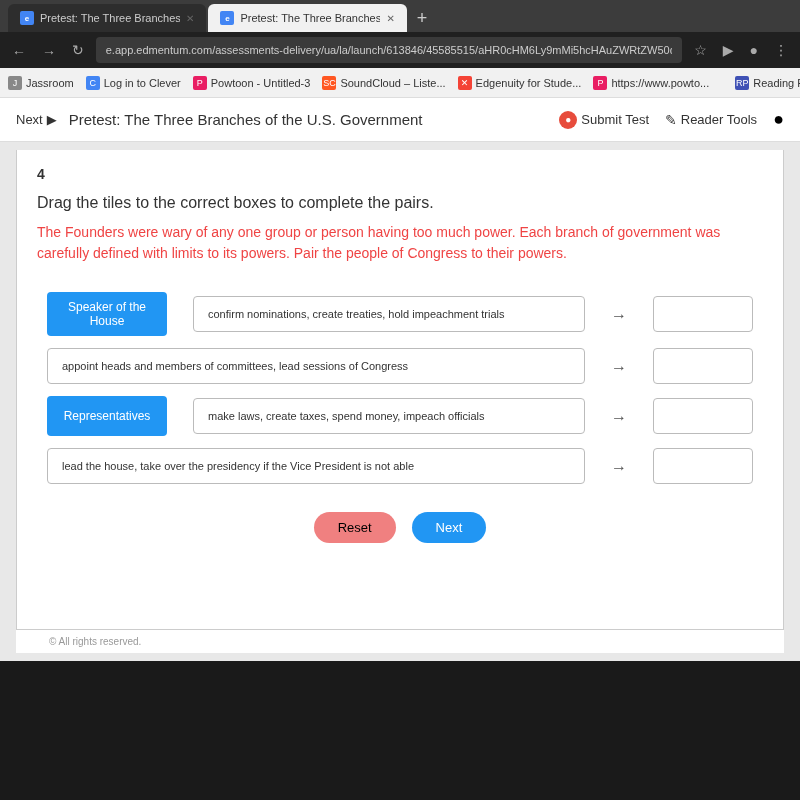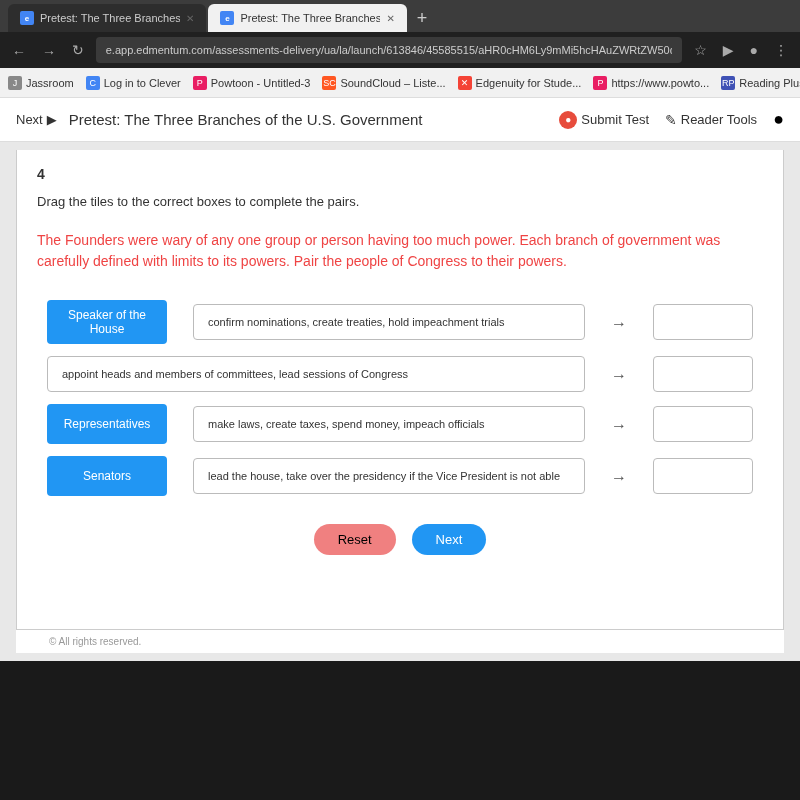--- a/index.html
+++ b/index.html
@@ -204,23 +204,23 @@
     }
 
     .question-number {
       font-size: 14px;
       font-weight: bold;
       color: #333;
       margin-bottom: 12px;
     }
 
     .instruction {
-      font-size: 13px;
-      color: #333;
-      margin-bottom: 21px;
+      font-size: 16px;
+      color: #333;
+      margin-bottom: 10px;
     }
 
     .passage {
       font-size: 14px;
       color: #ef4444;
       margin-bottom: 28px;
       line-height: 1.5;
     }
 
     .matching-area {
@@ -387,21 +387,21 @@
     </a>
     <a class="bookmark-item">
       <span class="bookmark-icon" style="background:#f44336;color:white;">✕</span>
       <span>Edgenuity for Stude...</span>
     </a>
     <a class="bookmark-item">
       <span class="bookmark-icon" style="background:#e91e63;color:white;">P</span>
       <span>https://www.powto...</span>
     </a>
     <a class="bookmark-item">
-      <span class="bookmark-icon" style="background:#3f51b5;color:white;">RP</span>
+      <span class="bookmark-icon" style="background:#3f51b5;color:white;margin-left:14px;">RP</span>
       <span>Reading Plus | Ada...</span>
     </a>
   </div>
 </div>
 
 <div class="app-header">
   <div class="app-header-left">
     <div class="next-btn">
       <span>Next</span>
       <span>▶</span>
@@ -453,23 +453,20 @@
           <span>Representatives</span>
         </div>
         <div class="description-box">
           <span>make laws, create taxes, spend money, impeach officials</span>
         </div>
         <span class="arrow">→</span>
         <div class="drop-box"></div>
       </div>
 
       <div class="matching-row">
-        <div class="label-tile">
-          <span>Senators</span>
-        </div>
         <div class="description-box">
           <span>lead the house, take over the presidency if the Vice President is not able</span>
         </div>
         <span class="arrow">→</span>
         <div class="drop-box"></div>
       </div>
 
     </div>
 
     <div class="action-buttons">

